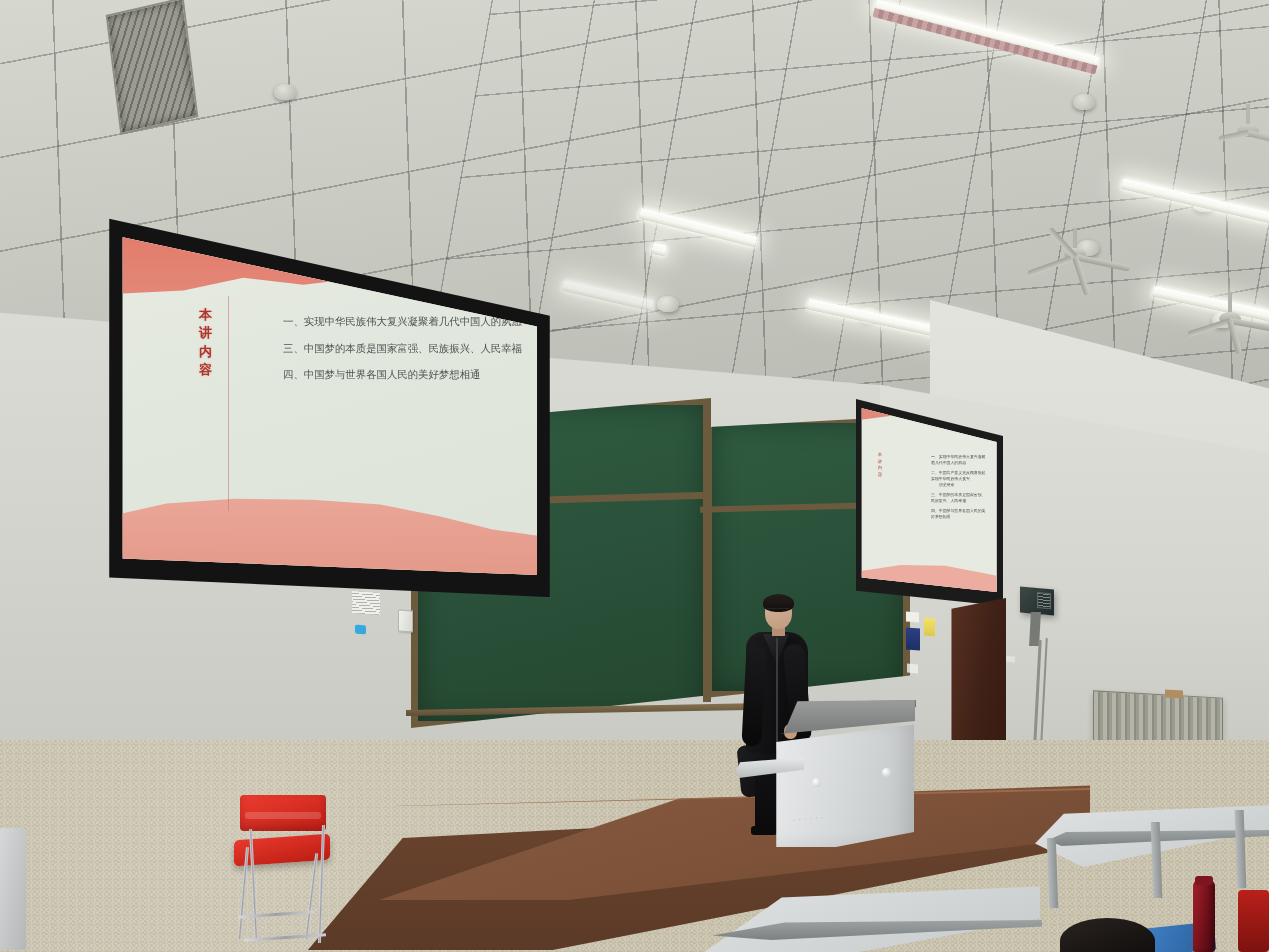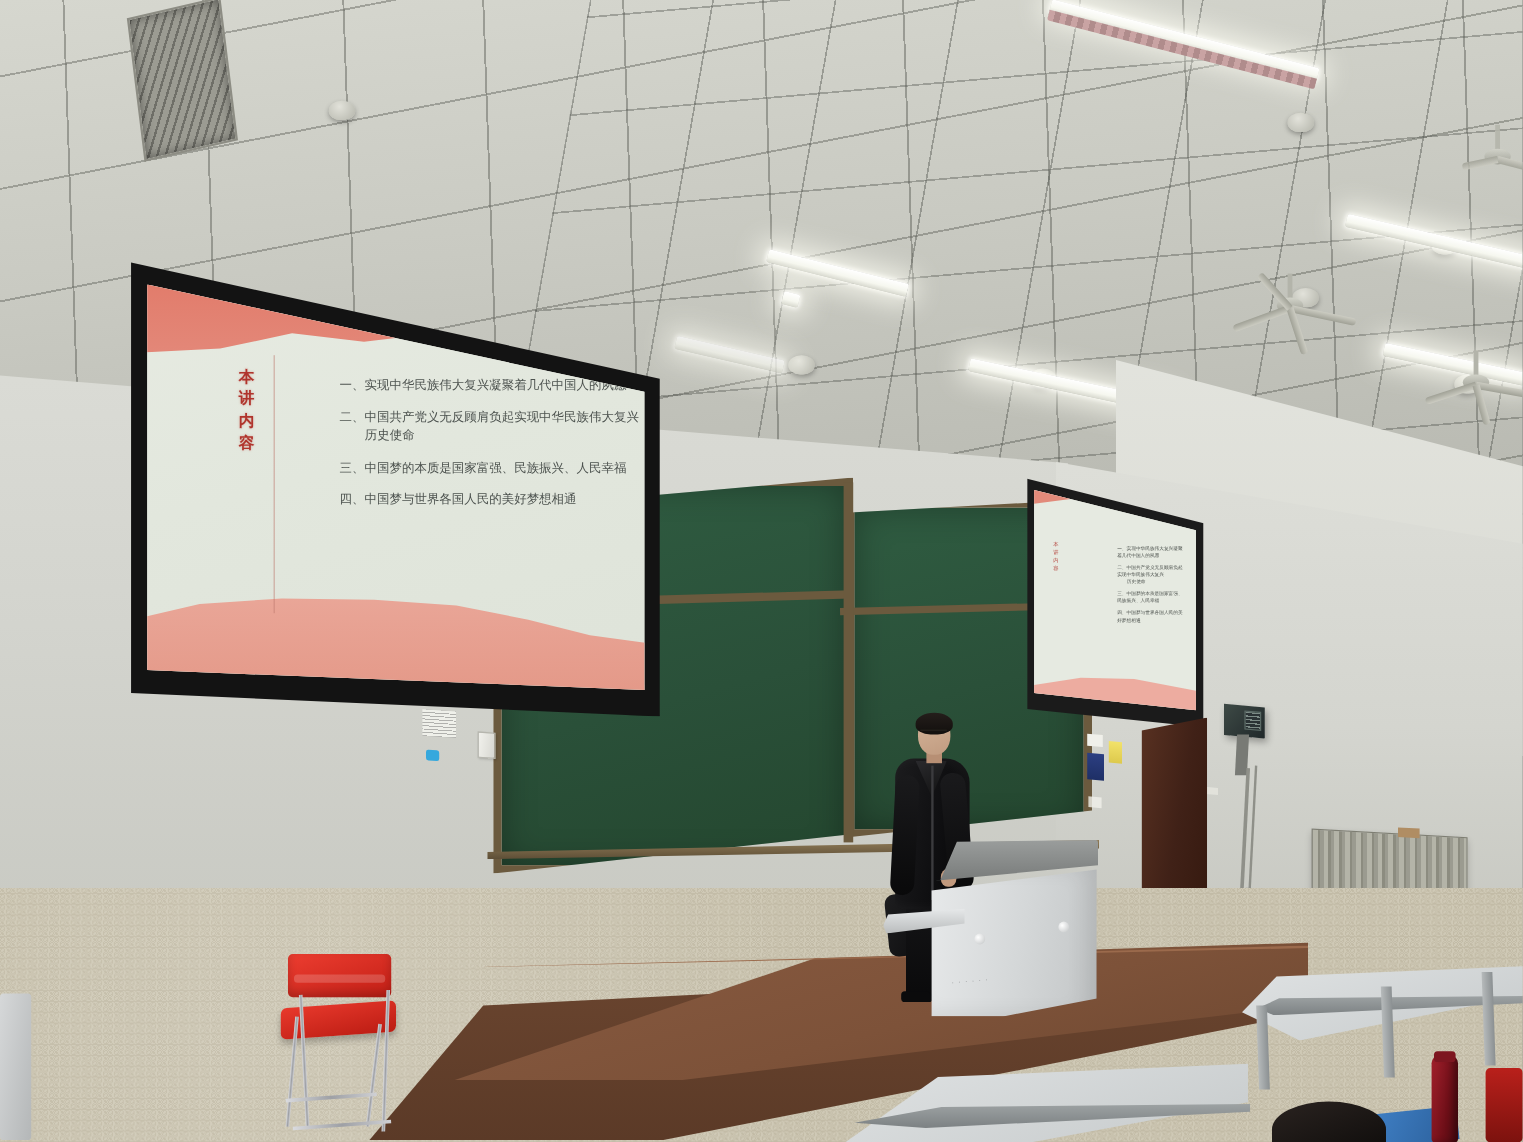--- a/index.html
+++ b/index.html
@@ -376,24 +376,20 @@
     <div class="slide">
       <div class="band-top"></div>
       <div class="band-bot"></div>
       <div class="vbar"></div>
       <div class="vtitle">本讲内容</div>
       <ol class="slide-list">
         <li>
           <span>一、</span><span>实现中华民族伟大复兴凝聚着几代中国人的夙愿</span>
         </li>
         <li>
-          <span>二、</span><span>中国共产党义无反顾肩负起实现中华民族伟大复兴</span>
-          <span class="sl-indent">历史使命</span>
-        </li>
-        <li>
           <span>三、</span><span>中国梦的本质是国家富强、民族振兴、人民幸福</span>
         </li>
         <li>
           <span>四、</span><span>中国梦与世界各国人民的美好梦想相通</span>
         </li>
       </ol>
     </div>
   </div>
 
   <div class="screen2"></div>

